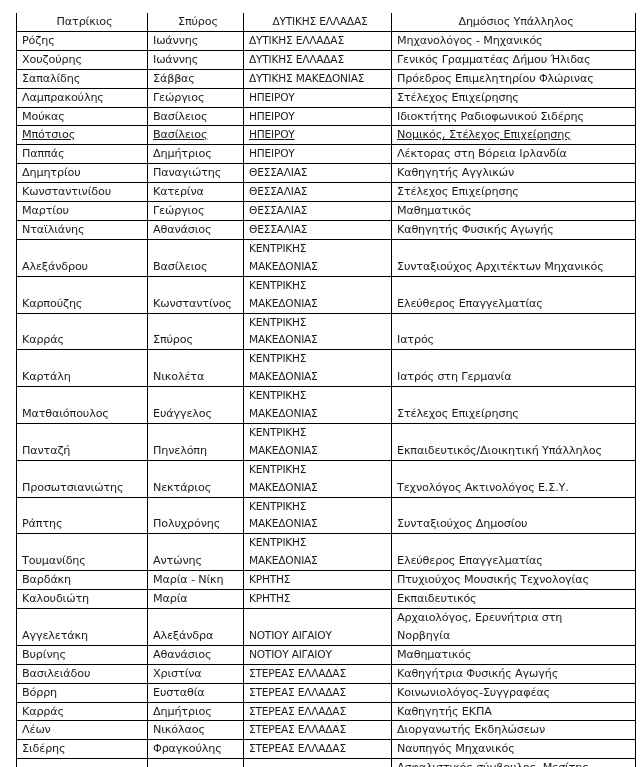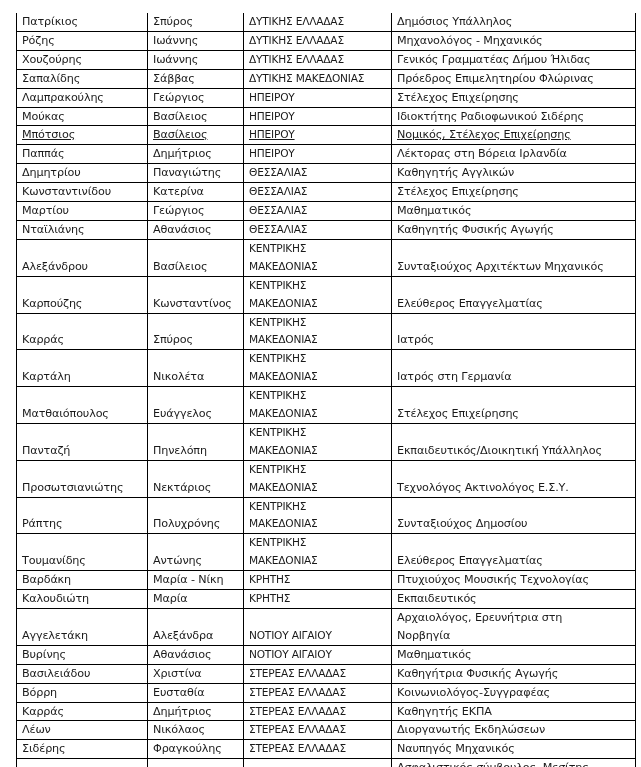--- a/index.html
+++ b/index.html
@@ -15,21 +15,21 @@
   td.c3 { width: 142px; margin-left: 24px; }
   td.c4 { width: auto; margin-left: 31px; }
   td.wrap { white-space: normal; line-height: 17.9px; }
   .region { font-size: 10.6px; letter-spacing: -0.2px; }
 </style>
 </head>
 <body>
 
 <table>
   <tbody id="tbody">
-      <tr style="height: 18px;">
+      <tr style="height: 18px; text-align: center;">
         <td class="c1">Πατρίκιος</td>
         <td class="c2">Σπύρος</td>
         <td class="c3 region">ΔΥΤΙΚΗΣ ΕΛΛΑΔΑΣ</td>
         <td class="c4">Δημόσιος Υπάλληλος</td>
       </tr>
       <tr style="height: 18px;">
         <td class="c1">Ρόζης</td>
         <td class="c2">Ιωάννης</td>
         <td class="c3 region">ΔΥΤΙΚΗΣ ΕΛΛΑΔΑΣ</td>
         <td class="c4">Μηχανολόγος - Μηχανικός</td>

